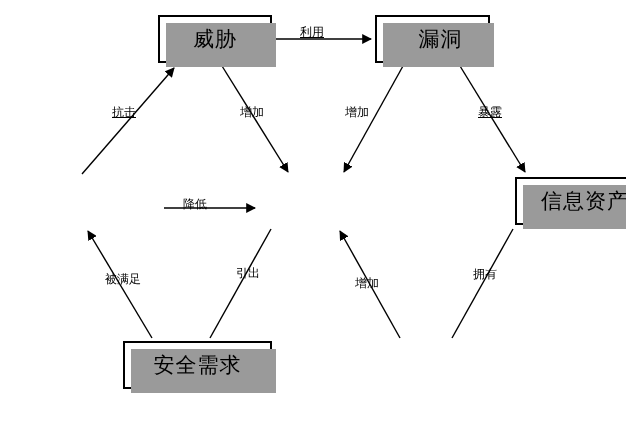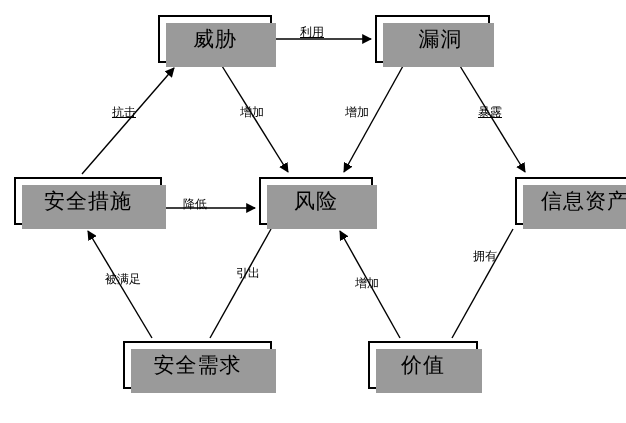--- a/index.html
+++ b/index.html
@@ -96,44 +96,35 @@
   </svg>
 
   <div class="node" style="left: 158px; top: 15px; width: 114px; height: 48px; background: rgb(255, 255, 255); border-color: rgb(0, 0, 0);">
     <span class="node-label">威胁</span>
   </div>
 
   <div class="node" style="left: 375px; top: 15px; width: 115px; height: 48px; background: rgb(255, 255, 255); border-color: rgb(0, 0, 0); padding-left: 16px;">
     <span class="node-label">漏洞</span>
   </div>
 
-  <div class="node" style="left: 14px; top: 177px; width: 148px; height: 48px; background: rgb(255, 255, 255); border-color: rgb(0, 0, 0);">
-    <span class="node-label">安全措施</span>
-  </div>
 
-  <div class="node" style="left: 259px; top: 177px; width: 114px; height: 48px; background: rgb(255, 255, 255); border-color: rgb(0, 0, 0);">
-    <span class="node-label">风险</span>
-  </div>
 
   <div class="node" style="left: 467px; top: 177px; width: 140px; height: 48px; background: rgb(255, 255, 255); border-color: rgb(0, 0, 0); margin-left: 48px;">
     <span class="node-label">信息资产</span>
   </div>
 
   <div class="node" style="left: 123px; top: 341px; width: 149px; height: 48px; background: rgb(255, 255, 255); border-color: rgb(0, 0, 0); text-align: center;">
     <span class="node-label">安全需求</span>
   </div>
 
-  <div class="node" style="left: 368px; top: 341px; width: 110px; height: 48px; background: rgb(255, 255, 255); border-color: rgb(0, 0, 0);">
-    <span class="node-label">价值</span>
-  </div>
 
   <div class="edge-label" style="left: 300px; top: 24px; text-decoration: underline;">利用</div>
   <div class="edge-label" style="left: 112px; top: 104px; text-decoration: underline;">抗击</div>
   <div class="edge-label" style="left: 240px; top: 104px;">增加</div>
   <div class="edge-label" style="left: 345px; top: 104px;">增加</div>
   <div class="edge-label" style="left: 478px; top: 104px; text-decoration: underline;">暴露</div>
   <div class="edge-label" style="left: 183px; top: 196px;">降低</div>
   <div class="edge-label" style="left: 105px; top: 271px;">被满足</div>
   <div class="edge-label" style="left: 228px; top: 265px; margin-left: 8px;">引出</div>
   <div class="edge-label" style="left: 355px; top: 275px;">增加</div>
-  <div class="edge-label" style="left: 473px; top: 248px;">拥有</div>
+  <div class="edge-label" style="left: 473px; top: 266px;">拥有</div>
 
 </div>
 
 </body></html>

